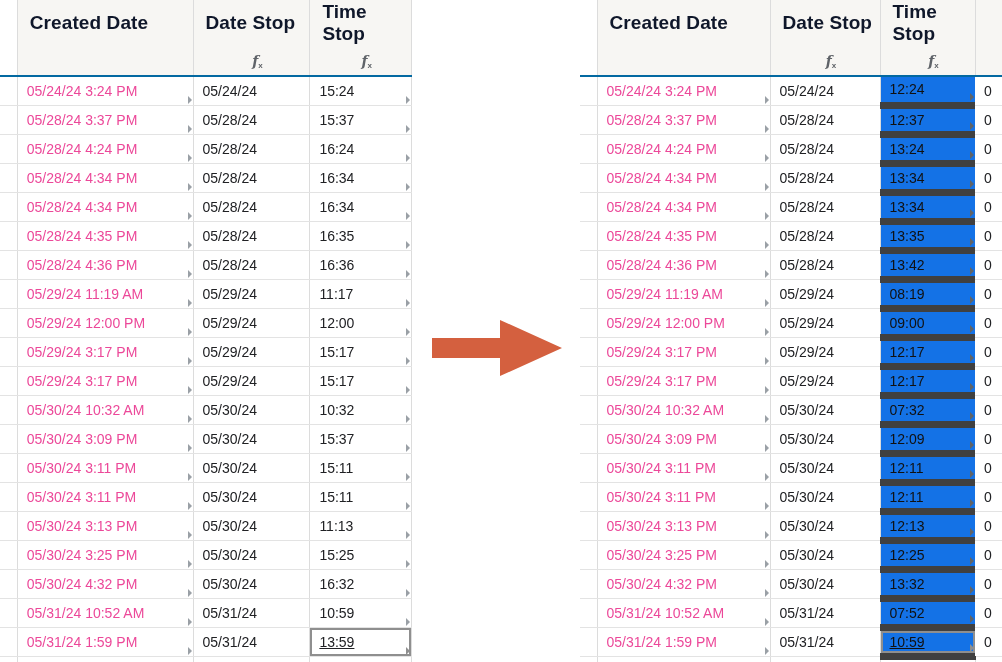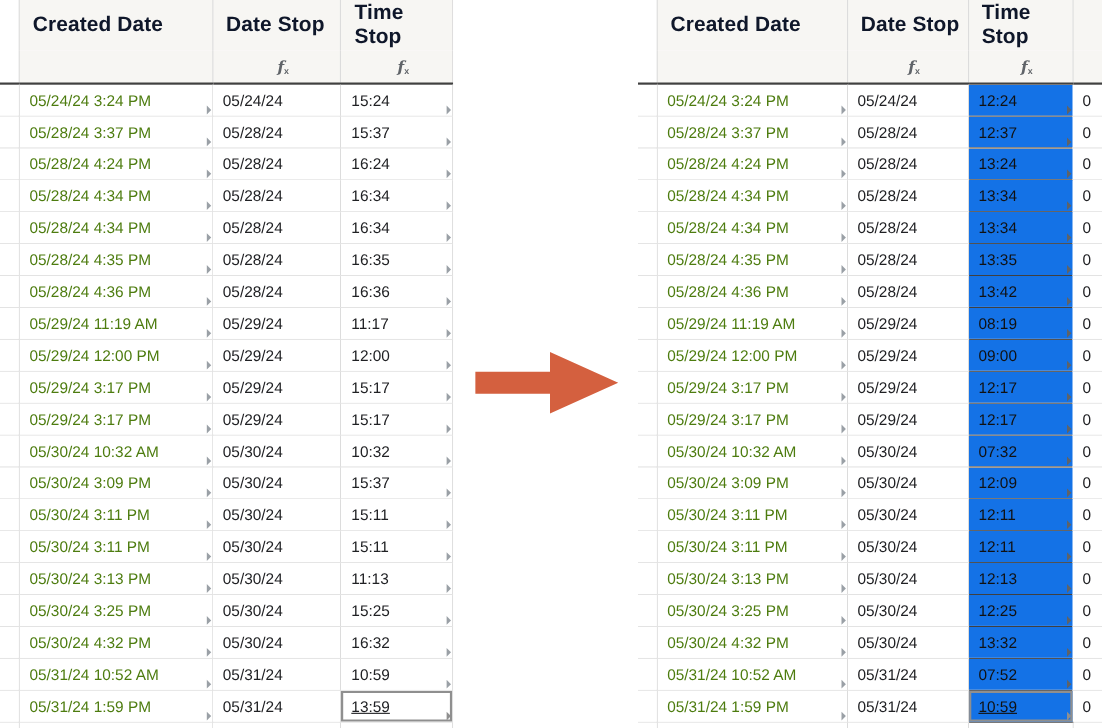--- a/index.html
+++ b/index.html
@@ -49,21 +49,21 @@
     font-size: 19px;
     font-weight: bold;
     color: #0f172a;
     text-align: left;
     padding-left: 12px;
     letter-spacing: .1px;
   }
   thead tr.hdr-fx th {
     height: 30px;
     padding-left: 12px;
-    border-bottom: 2px solid #404040;
+    border-bottom: 2px solid #0369a1;
     margin-left: 48px;
   }
   thead tr.hdr-main th.gutter,
   thead tr.hdr-fx  th.gutter {
     background: #ffffff;
     border-right: 1px solid #dcdcdc;
     padding-left: 0;
   }
 
   .fx {
@@ -94,39 +94,39 @@
     padding: 0 0 0 9px;
     position: relative;
     white-space: nowrap;
     overflow: hidden;
     background: #ffffff;
   }
   tbody td.gutter {
     padding: 0;
     border-right: 1px solid #dcdcdc;
   }
-  tbody td.created { color: #4d7c0f; margin-top: 44px; }
+  tbody td.created { color: #ec4899; margin-top: 44px; }
 
   
   tbody td.marker::after {
     content: "";
     position: absolute;
     right: 1px;
     bottom: 1px;
     width: 0; height: 0;
     border-left: 4px solid #9aa0a6;
     border-top: 4px solid transparent;
     border-bottom: 4px solid transparent;
   }
 
   
   tbody td.hl {
     background: #1472e6;
     color: #111111;
-    border-bottom: 1px solid #404040;
+    border-bottom: 7px solid #404040;
     border-right: none;
   }
   tbody td.hl.marker::after { border-left-color: #5f6368; }
 
   
   tbody td.sel {
     box-shadow: inset 0 0 0 2px #8f8f8f;
     text-decoration: underline;
   }
   tbody td.sel.marker::after { border-left-color: #8f8f8f; }

